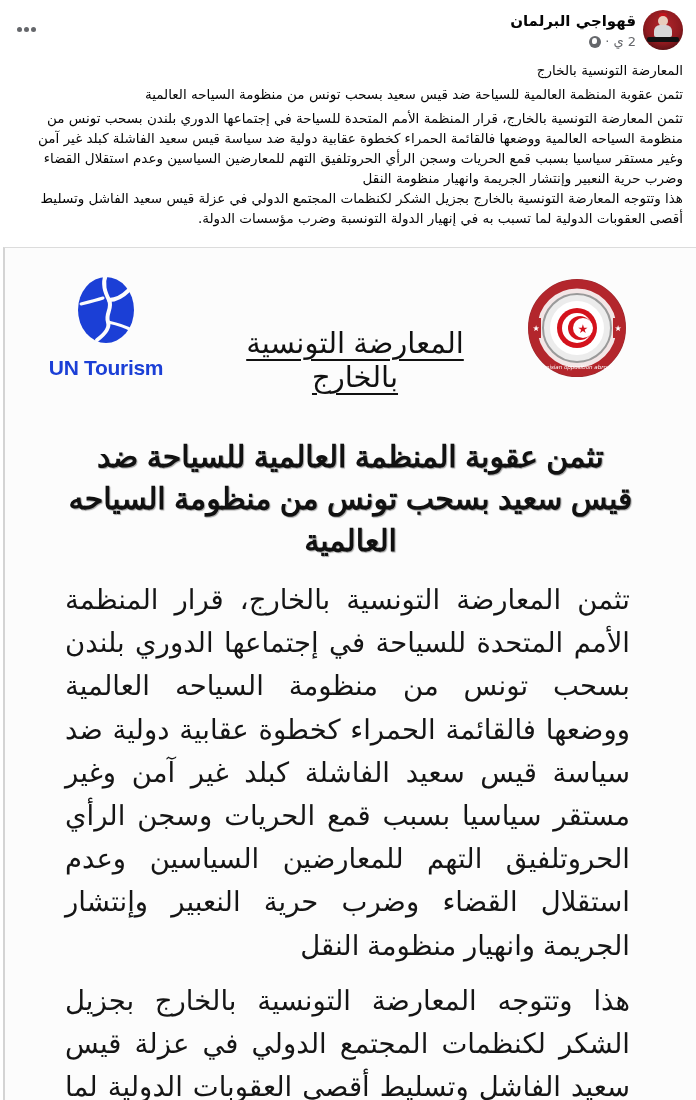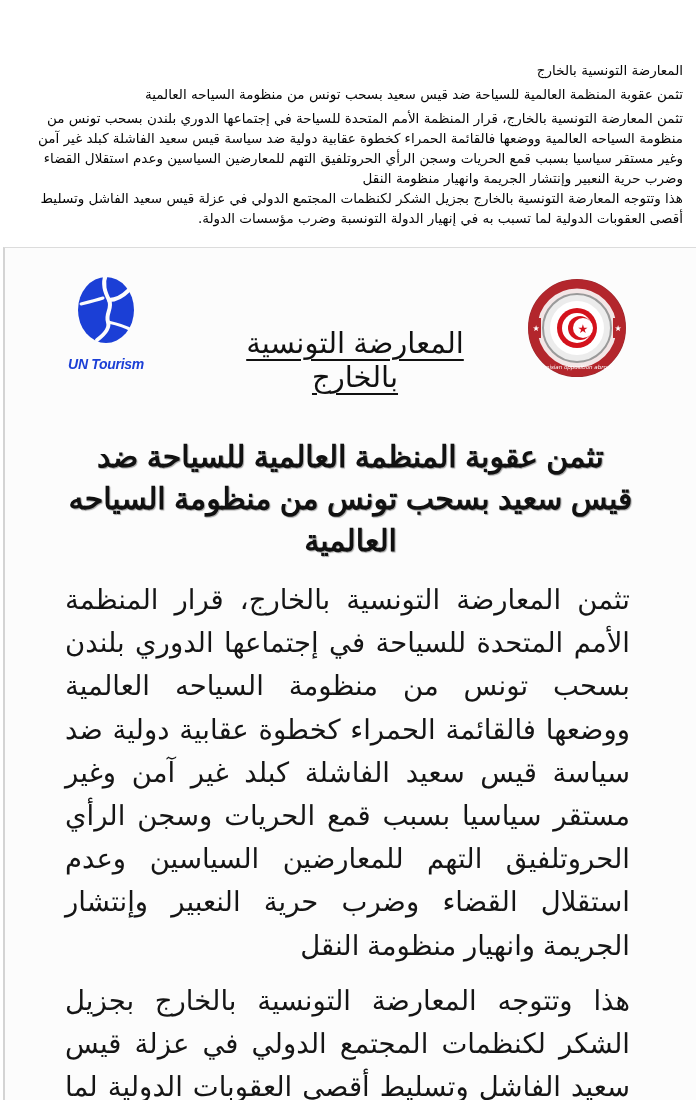--- a/index.html
+++ b/index.html
@@ -50,21 +50,21 @@
     position: absolute; top: 247px; left: 3px; right: 0; height: 853px;
     background: #fcfcfc;
     border-top: 1px solid #dcdcdc;
     border-left: 2px solid #d4d4d4;
     overflow: hidden;
   }
   .un-logo { position: absolute; left: 36px; top: 22px; width: 130px; text-align: center; }
   .un-logo svg { display: block; margin: 0 auto; }
   .un-logo .un-text {
     font-family: "Liberation Sans", sans-serif; font-weight: bold;
-    color: #1b3fd6; font-size: 14px; letter-spacing: -0.3px; margin-top: 10px; font-style: italic;
+    color: #1b3fd6; font-size: 21px; letter-spacing: -0.3px; margin-top: 10px;
   }
   .opp-title {
     position: absolute; left: 205px; top: 78px; width: 290px;
     direction: rtl; text-align: center;
     font-family: "Liberation Sans", sans-serif; font-size: 29px; color: #111;
     text-decoration: underline; text-underline-offset: 6px; text-decoration-thickness: 2px;
   }
   .seal { position: absolute; left: 522px; top: 30px; width: 100px; height: 100px; }
   .headline {
     position: absolute; left: 60px; right: 60px; top: 188px;
@@ -80,20 +80,41 @@
     font-size: 27.5px; line-height: 43.2px; color: #151515;
   }
   .body-text p { margin: 0; }
   .body-text .para-gap { height: 12px; }
 </style>
 </head>
 <body>
 
 <div class="post">
 
+  <div class="header">
+    <div class="avatar">
+      <div class="fig-hat"></div>
+      <div class="fig-head"></div>
+      <div class="fig-body"></div>
+      <div class="banner"></div>
+    </div>
+    <div class="author-block">
+      <div class="author-name">قهواجي البرلمان</div>
+      <div class="meta">
+        <span>2 ي</span>
+        <span>·</span>
+        <span class="globe"></span>
+      </div>
+    </div>
+    <div class="more-btn">
+      <span></span>
+      <span></span>
+      <span></span>
+    </div>
+  </div>
 
   <div class="caption">
     <p>المعارضة التونسية بالخارج</p>
     <div class="gap"></div>
     <p>تثمن عقوبة المنظمة العالمية للسياحة ضد قيس سعيد بسحب تونس من منظومة السياحه العالمية</p>
     <div class="gap"></div>
     <p>تثمن المعارضة التونسية بالخارج، قرار المنظمة الأمم المتحدة للسياحة في إجتماعها الدوري بلندن بسحب تونس من منظومة السياحه العالمية ووضعها فالقائمة الحمراء كخطوة عقابية دولية ضد سياسة قيس سعيد الفاشلة كبلد غير آمن وغير مستقر سياسيا بسبب قمع الحريات وسجن الرأي الحروتلفيق التهم للمعارضين السياسين وعدم استقلال القضاء وضرب حرية النعبير وإنتشار الجريمة وانهيار منظومة النقل</p>
     <p>هذا وتتوجه المعارضة التونسية بالخارج بجزيل الشكر لكنظمات المجتمع الدولي في عزلة قيس سعيد الفاشل وتسليط أقصى العقوبات الدولية لما تسبب به في إنهيار الدولة التونسبة وضرب مؤسسات الدولة.</p>
   </div>
 

